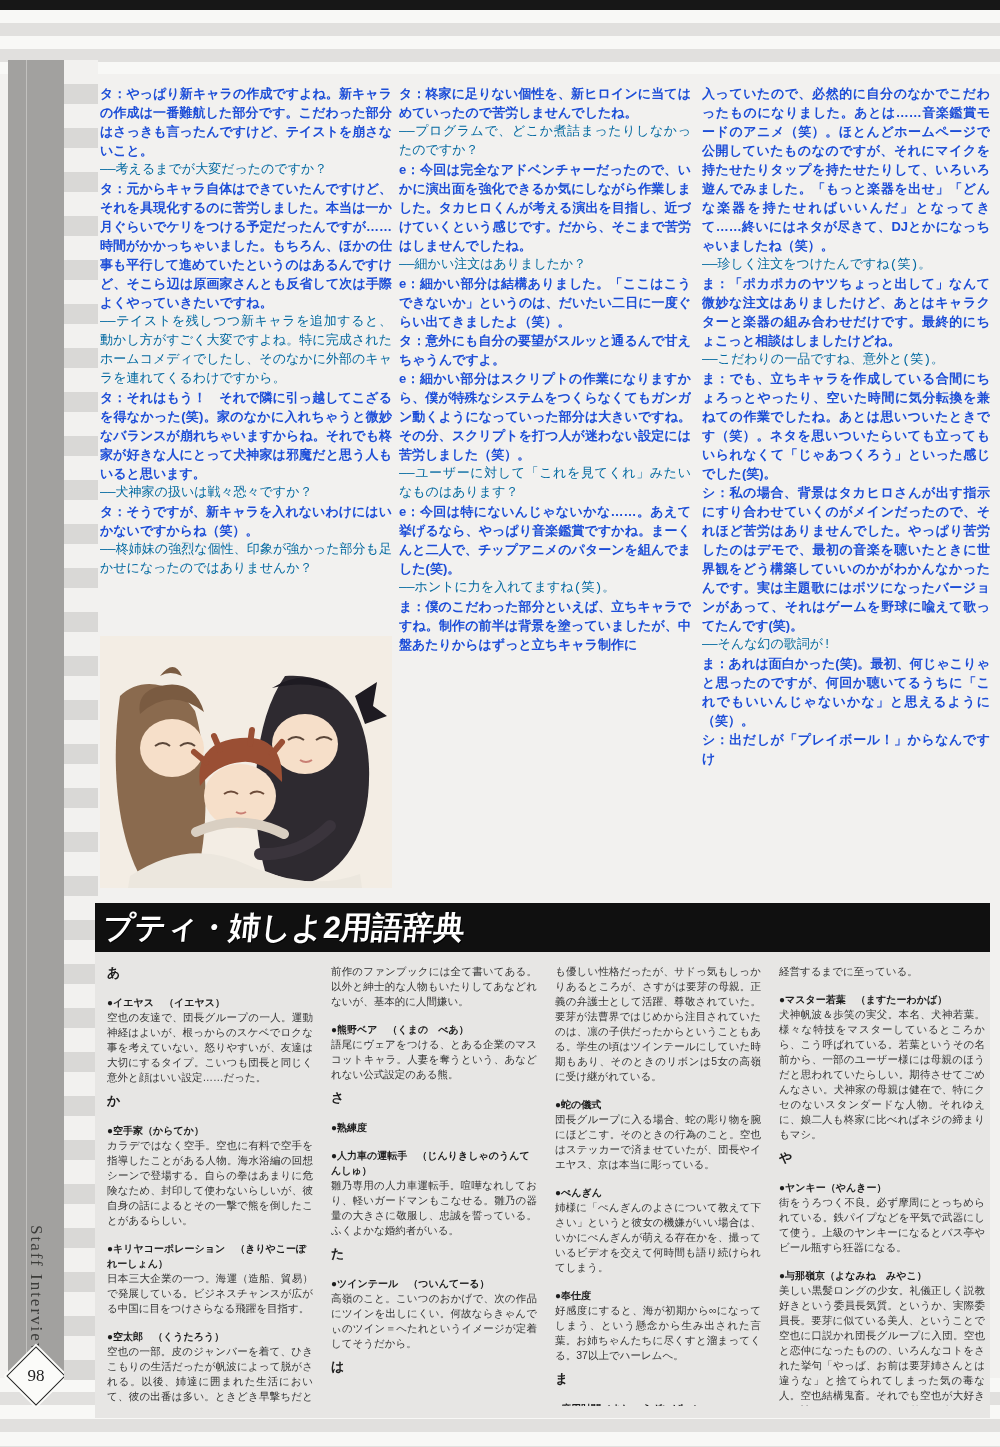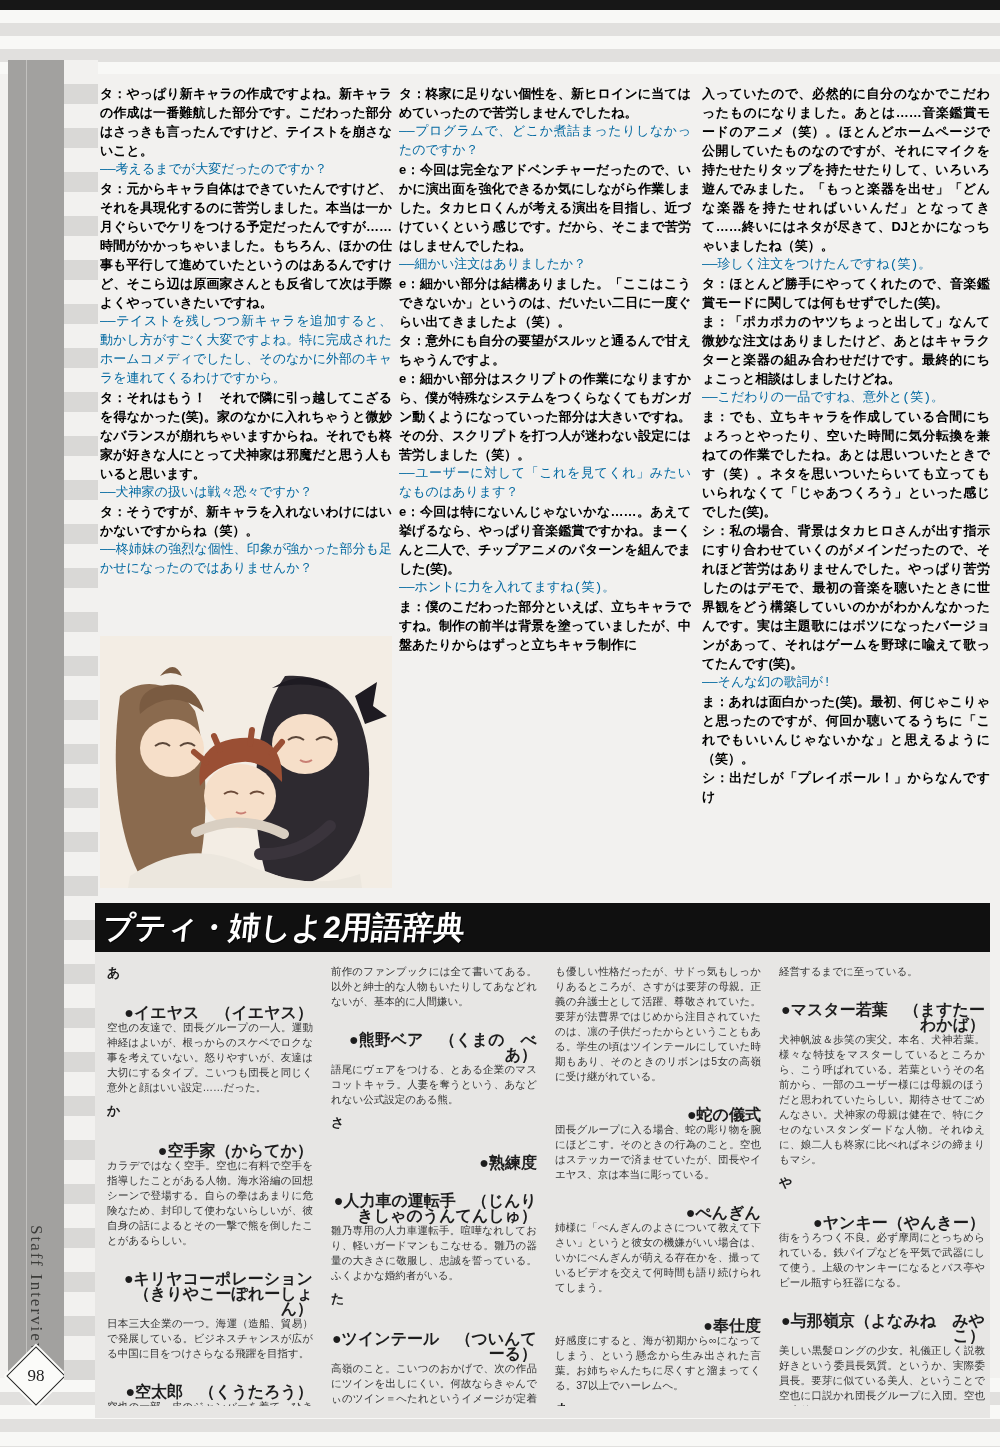--- a/index.html
+++ b/index.html
@@ -36,21 +36,21 @@
   }
   .side-ladder{position:absolute;left:64px;top:60px;width:34px;height:1320px;
     background:repeating-linear-gradient(180deg,#f2f1ef 0 24px,#d9d8d6 24px 44px);}
   
   .interview{position:absolute;left:100px;top:84px;width:890px;height:806px;}
   .icol{position:absolute;top:0;width:292px;height:806px;overflow:hidden;}
   #icol0{left:0;}
   #icol1{left:299px;}
   #icol2{left:602px;width:288px;}
   .icol p{margin:0;font-size:13px;line-height:19px;text-align:justify;}
-  .icol p.sp{font-weight:bold;color:#000000;}
+  .icol p.sp{font-weight:bold;color:#1d4ed8;}
   .icol p.iq{font-weight:normal;color:#0369a1;font-family:Liberation Mono, monospace;}
   
   .illus{position:absolute;left:0;top:552px;width:292px;height:252px;}
   
   .gloss-header{position:absolute;left:95px;top:903px;width:895px;height:49px;background:#101010;
     display:flex;align-items:center;}
   .gloss-title{
     color:#fff;font-weight:bold;font-size:31px;letter-spacing:0px;
     transform:skewX(-6deg);margin-left:8px;white-space:nowrap;
     text-shadow:1px 1px 0 #000;
@@ -58,21 +58,21 @@
   .gloss-sub{color:#fff;font-size:12px;line-height:16px;font-weight:bold;margin-left:12px;}
   
   .gloss-panel{position:absolute;left:95px;top:952px;width:895px;height:466px;background:#e7e6e4;}
   .gcol{position:absolute;top:12px;width:206px;height:442px;overflow:hidden;}
   #gcol0{left:12px;}
   #gcol1{left:236px;}
   #gcol2{left:460px;}
   #gcol3{left:684px;}
   .gcol .sec{font-size:13px;font-weight:bold;margin:7px 0 1px 0;color:#1d1d1d;}
   .gcol .sec:first-child{margin-top:0;}
-  .gcol .ehead{font-size:16px;font-weight:bold;color:#1d1d1d;margin-top:23px;line-height:15px;text-align:right;}
+  .gcol .ehead{font-size:10px;font-weight:bold;color:#1d1d1d;margin-top:13px;line-height:15px;}
   .gcol .ebody{font-size:10.5px;line-height:15px;color:#333;text-align:justify;margin:0;}
   .gcol .cont{margin-top:0;}
 </style>
 </head>
 <body>
 
 <div class="page">
 
   <div class="top-black"></div>
   <div class="top-stripes"></div>
@@ -106,21 +106,20 @@
         <p class="sp">タ：意外にも自分の要望がスルッと通るんで甘えちゃうんですよ。</p>
         <p class="sp">e：細かい部分はスクリプトの作業になりますから、僕が特殊なシステムをつくらなくてもガンガン動くようになっていった部分は大きいですね。その分、スクリプトを打つ人が迷わない設定には苦労しました（笑）。</p>
         <p class="iq">――ユーザーに対して「これを見てくれ」みたいなものはあります？</p>
         <p class="sp">e：今回は特にないんじゃないかな……。あえて挙げるなら、やっぱり音楽鑑賞ですかね。まーくんと二人で、チップアニメのパターンを組んでました(笑)。</p>
         <p class="iq">――ホントに力を入れてますね(笑)。</p>
         <p class="sp">ま：僕のこだわった部分といえば、立ちキャラですね。制作の前半は背景を塗っていましたが、中盤あたりからはずっと立ちキャラ制作に</p>
       </div>
     <div class="icol" id="icol2">
         <p class="sp">入っていたので、必然的に自分のなかでこだわったものになりました。あとは……音楽鑑賞モードのアニメ（笑）。ほとんどホームページで公開していたものなのですが、それにマイクを持たせたりタップを持たせたりして、いろいろ遊んでみました。「もっと楽器を出せ」「どんな楽器を持たせればいいんだ」となってきて……終いにはネタが尽きて、DJとかになっちゃいましたね（笑）。</p>
         <p class="iq">――珍しく注文をつけたんですね(笑)。</p>
-        <p class="sp">タ：ほとんど勝手にやってくれたので、音楽鑑賞モードに関しては何もせずでした(笑)。</p>
         <p class="sp">ま：「ポカポカのヤツちょっと出して」なんて微妙な注文はありましたけど、あとはキャラクターと楽器の組み合わせだけです。最終的にちょこっと相談はしましたけどね。</p>
         <p class="iq">――こだわりの一品ですね、意外と(笑)。</p>
         <p class="sp">ま：でも、立ちキャラを作成している合間にちょろっとやったり、空いた時間に気分転換を兼ねての作業でしたね。あとは思いついたときです（笑）。ネタを思いついたらいても立ってもいられなくて「じゃあつくろう」といった感じでした(笑)。</p>
         <p class="sp">シ：私の場合、背景はタカヒロさんが出す指示にすり合わせていくのがメインだったので、それほど苦労はありませんでした。やっぱり苦労したのはデモで、最初の音楽を聴いたときに世界観をどう構築していいのかがわかんなかったんです。実は主題歌にはボツになったバージョンがあって、それはゲームを野球に喩えて歌ってたんです(笑)。</p>
         <p class="iq">――そんな幻の歌詞が!</p>
         <p class="sp">ま：あれは面白かった(笑)。最初、何じゃこりゃと思ったのですが、何回か聴いてるうちに「これでもいいんじゃないかな」と思えるように （笑）。</p>
         <p class="sp">シ：出だしが「プレイボール！」からなんですけ</p>
       </div>
 
     <svg class="illus" viewBox="0 0 292 252" xmlns="http://www.w3.org/2000/svg">

